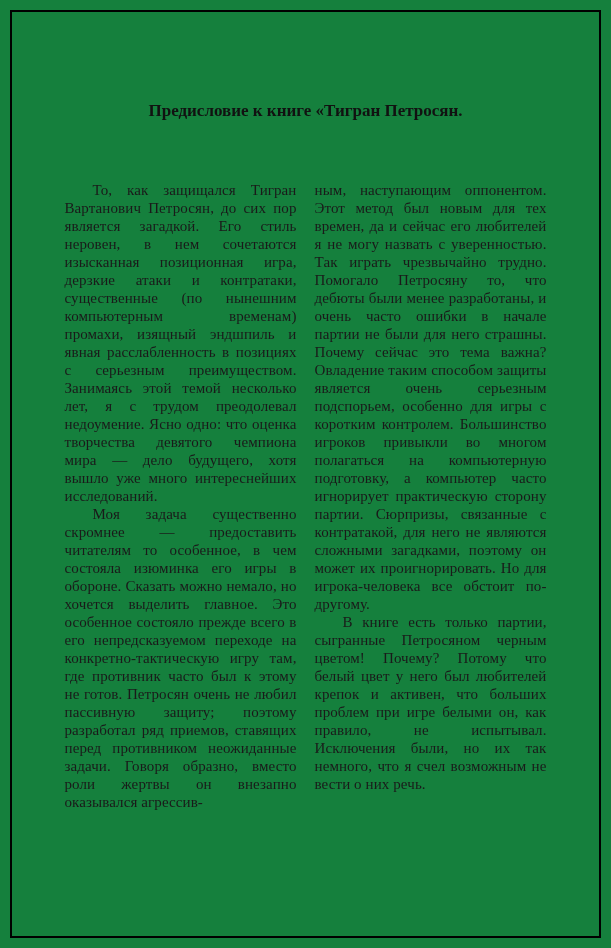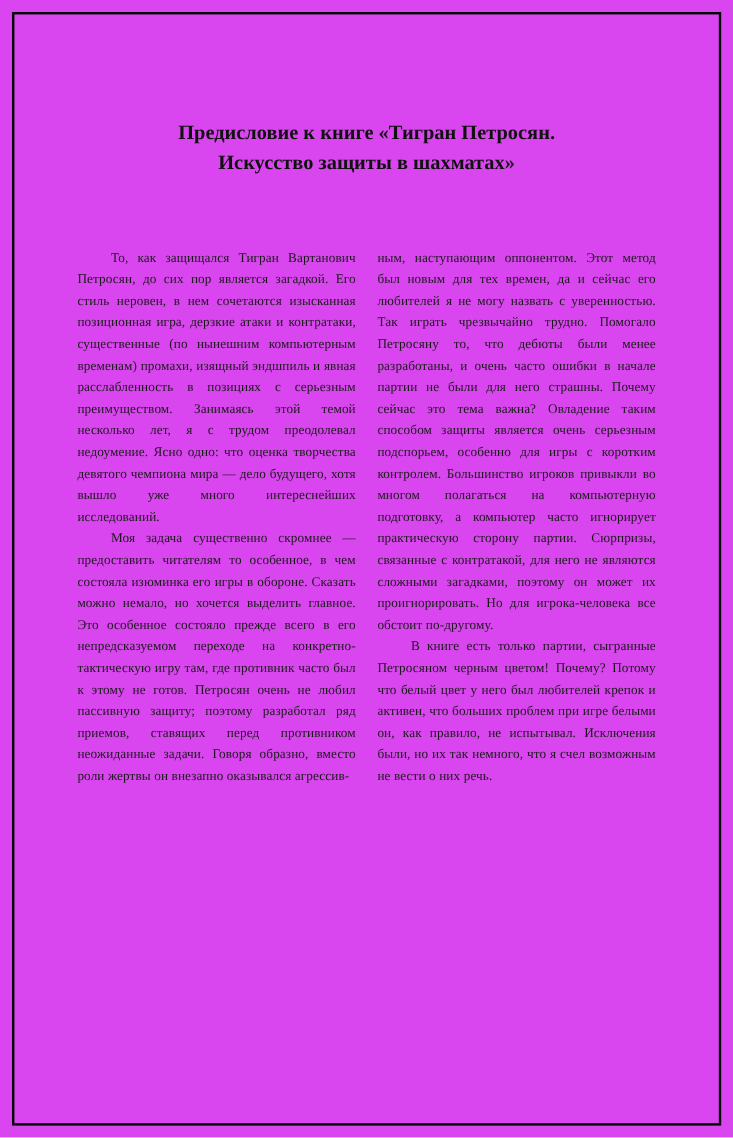--- a/index.html
+++ b/index.html
@@ -4,21 +4,21 @@
 <style>
   html, body {
     margin: 0;
     padding: 0;
     background: #ffffff;
   }
   .page {
     position: relative;
     width: 611px;
     height: 948px;
-    background: #d946ef;
+    background: #15803d;
     font-family: "Liberation Serif", "DejaVu Serif", serif;
     color: #1a1a1a;
     overflow: hidden;
     box-sizing: border-box;
   }
   .frame {
     position: absolute;
     top: 10px;
     left: 10px;
     right: 10px;
@@ -40,40 +40,39 @@
     gap: 18px;
     margin: 58px auto 0 auto;
     width: 482px;
   }
   .col {
     width: 232px;
     box-sizing: border-box;
   }
   .col p {
     margin: 0;
-    font-size: 11px;
+    font-size: 15px;
     line-height: 18px;
     text-align: justify;
     letter-spacing: 0.1px;
     hyphens: auto;
     -webkit-hyphens: auto;
     color: #1a1a1a;
   }
   .col p.indent {
     text-indent: 28px;
   }
 </style>
 </head>
 <body>
 
 <div class="page">
   <div class="frame">
     <h1 class="title">
       <span>Предисловие к книге «Тигран Петросян.</span><br>
-      <span>Искусство защиты в шахматах»</span>
     </h1>
     <div class="columns">
       <div class="col">
         <p class="indent">То, как защищался Тигран Вартанович Петросян, до сих пор является загадкой. Его стиль неровен, в нем сочетаются изысканная позиционная игра, дерзкие атаки и контратаки, существенные (по нынешним компьютерным временам) промахи, изящный эндшпиль и явная расслабленность в позициях с серьезным преимуществом. Занимаясь этой темой несколько лет, я с трудом преодолевал недоумение. Ясно одно: что оценка творчества девятого чемпиона мира — дело будущего, хотя вышло уже много интереснейших исследований.</p>
         <p class="indent">Моя задача существенно скромнее — предоставить читателям то особенное, в чем состояла изюминка его игры в обороне. Сказать можно немало, но хочется выделить главное. Это особенное состояло прежде всего в его непредсказуемом переходе на конкретно-тактическую игру там, где противник часто был к этому не готов. Петросян очень не любил пассивную защиту; поэтому разработал ряд приемов, ставящих перед противником неожиданные задачи. Говоря образно, вместо роли жертвы он внезапно оказывался агрессив-</p>
       </div>
       <div class="col">
         <p>ным, наступающим оппонентом. Этот метод был новым для тех времен, да и сейчас его любителей я не могу назвать с уверенностью. Так играть чрезвычайно трудно. Помогало Петросяну то, что дебюты были менее разработаны, и очень часто ошибки в начале партии не были для него страшны. Почему сейчас это тема важна? Овладение таким способом защиты является очень серьезным подспорьем, особенно для игры с коротким контролем. Большинство игроков привыкли во многом полагаться на компьютерную подготовку, а компьютер часто игнорирует практическую сторону партии. Сюрпризы, связанные с контратакой, для него не являются сложными загадками, поэтому он может их проигнорировать. Но для игрока-человека все обстоит по-другому.</p>
         <p class="indent">В книге есть только партии, сыгранные Петросяном черным цветом! Почему? Потому что белый цвет у него был любителей крепок и активен, что больших проблем при игре белыми он, как правило, не испытывал. Исключения были, но их так немного, что я счел возможным не вести о них речь.</p>
       </div>

